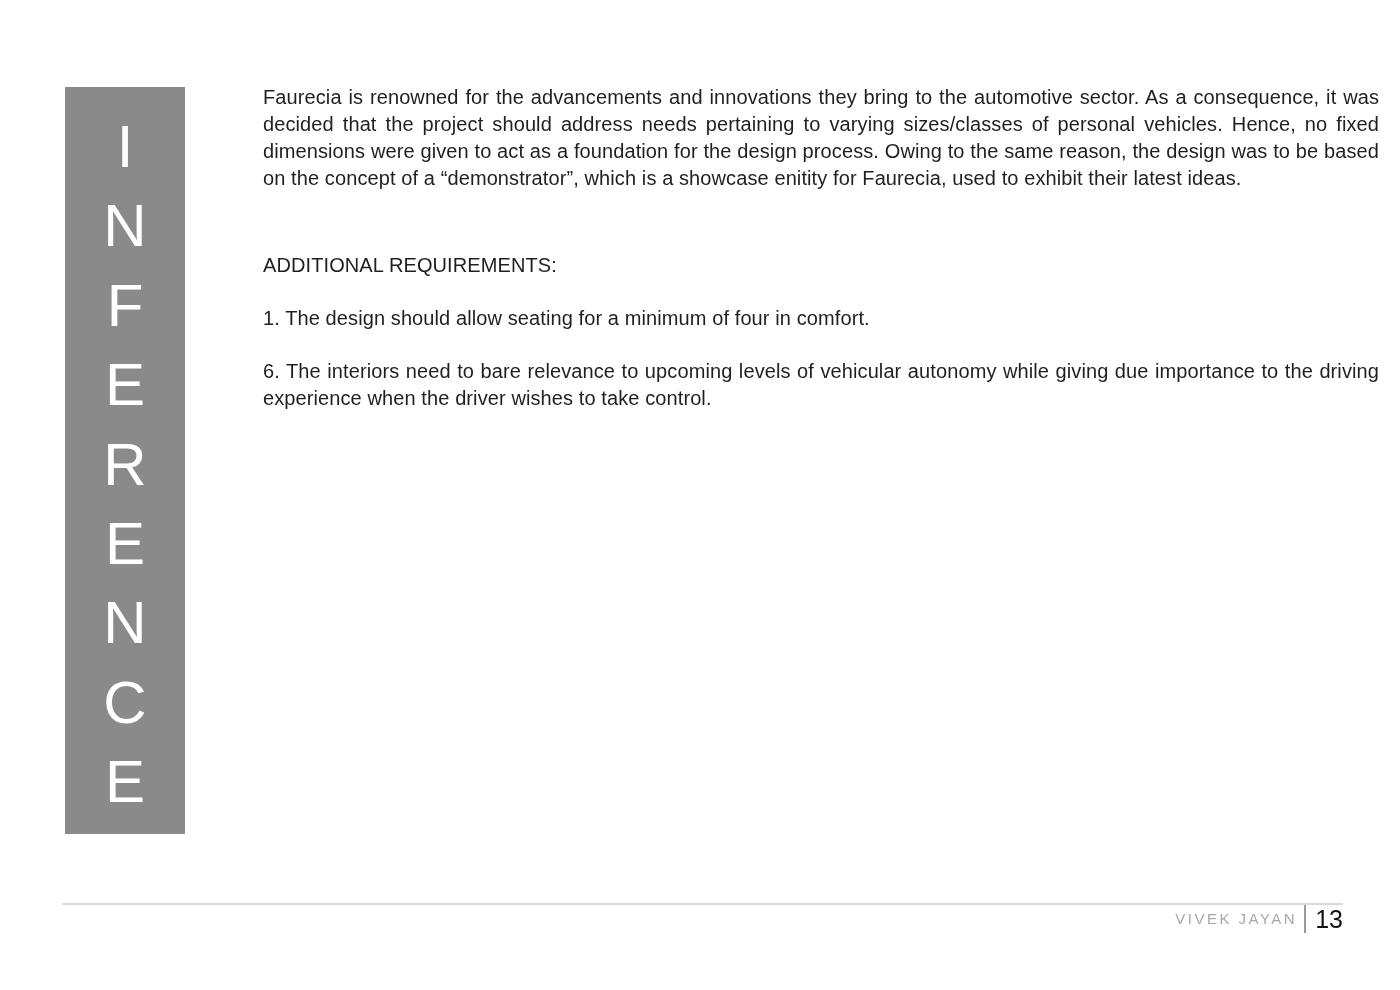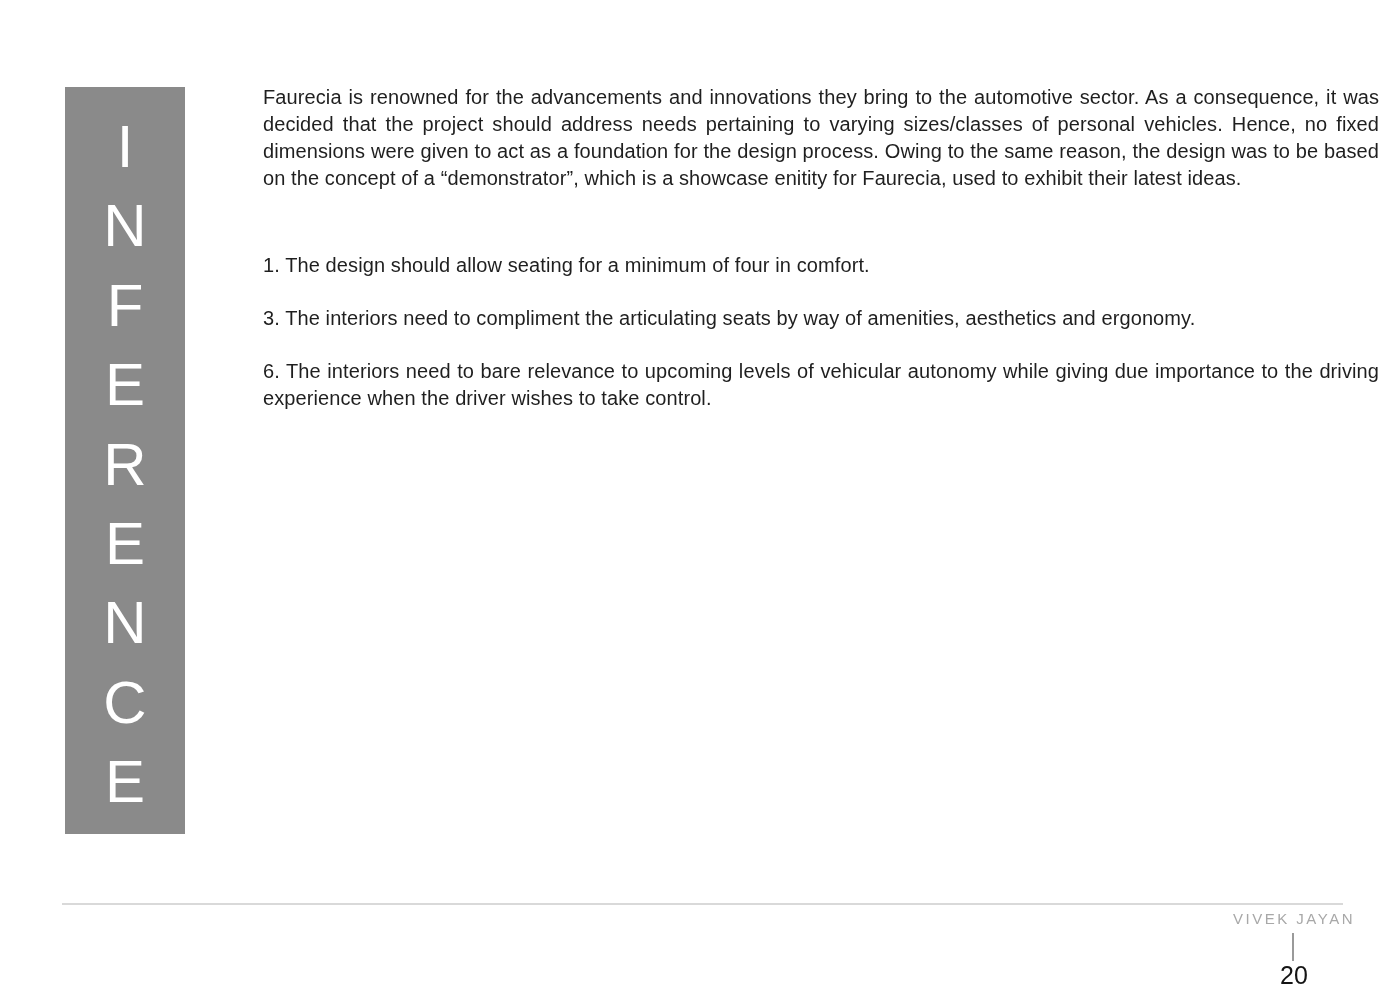--- a/index.html
+++ b/index.html
@@ -51,23 +51,23 @@
 
   
   .footer-rule {
     position: absolute;
     left: 62px; top: 903px;
     width: 1281px; height: 0;
     border-top: 2px solid #d9d9d9;
   }
   .footer {
     position: absolute;
-    top: 905px; right: 45px;
+    top: 905px; right: 57px;
     display: flex;
-    flex-direction: column;
+    flex-direction: row;
     align-items: center;
   }
   .footer-author {
     color: #a8a8a8;
     font-size: 15px;
     line-height: 28px;
     letter-spacing: 2.5px;
     font-weight: 400;
   }
   .footer-divider {
@@ -97,27 +97,27 @@
     <span class="banner-letter">N</span>
     <span class="banner-letter">C</span>
     <span class="banner-letter">E</span>
   </div>
 
   <div class="content">
     <p class="para first">Faurecia is renowned for the advancements and innovations they bring to the automotive sector. As a consequence, it was decided that the project should address needs pertaining to varying sizes/classes of personal vehicles. Hence, no fixed dimensions were given to act as a foundation for the design process. Owing to the same reason, the design was to be based on the concept of a “demonstrator”, which is a showcase enitity for Faurecia, used to exhibit their latest ideas.</p>
 
 
 
+    <p class="req-heading">ADDITIONAL REQUIREMENTS:</p>
 
     <p class="req-item">1. The design should allow seating for a minimum of four in comfort.</p>
-    <p class="req-item">3. The interiors need to compliment the articulating seats by way of amenities, aesthetics and ergonomy.</p>
     <p class="req-item">6. The interiors need to bare relevance to upcoming levels of vehicular autonomy while giving due importance to the driving experience when the driver wishes to take control.</p>
   </div>
 
   <div class="footer-rule"></div>
 
   <div class="footer">
     <span class="footer-author">VIVEK JAYAN</span>
     <span class="footer-divider"></span>
-    <span class="footer-page">20</span>
+    <span class="footer-page">13</span>
   </div>
 
 </div>
 
 </body></html>

